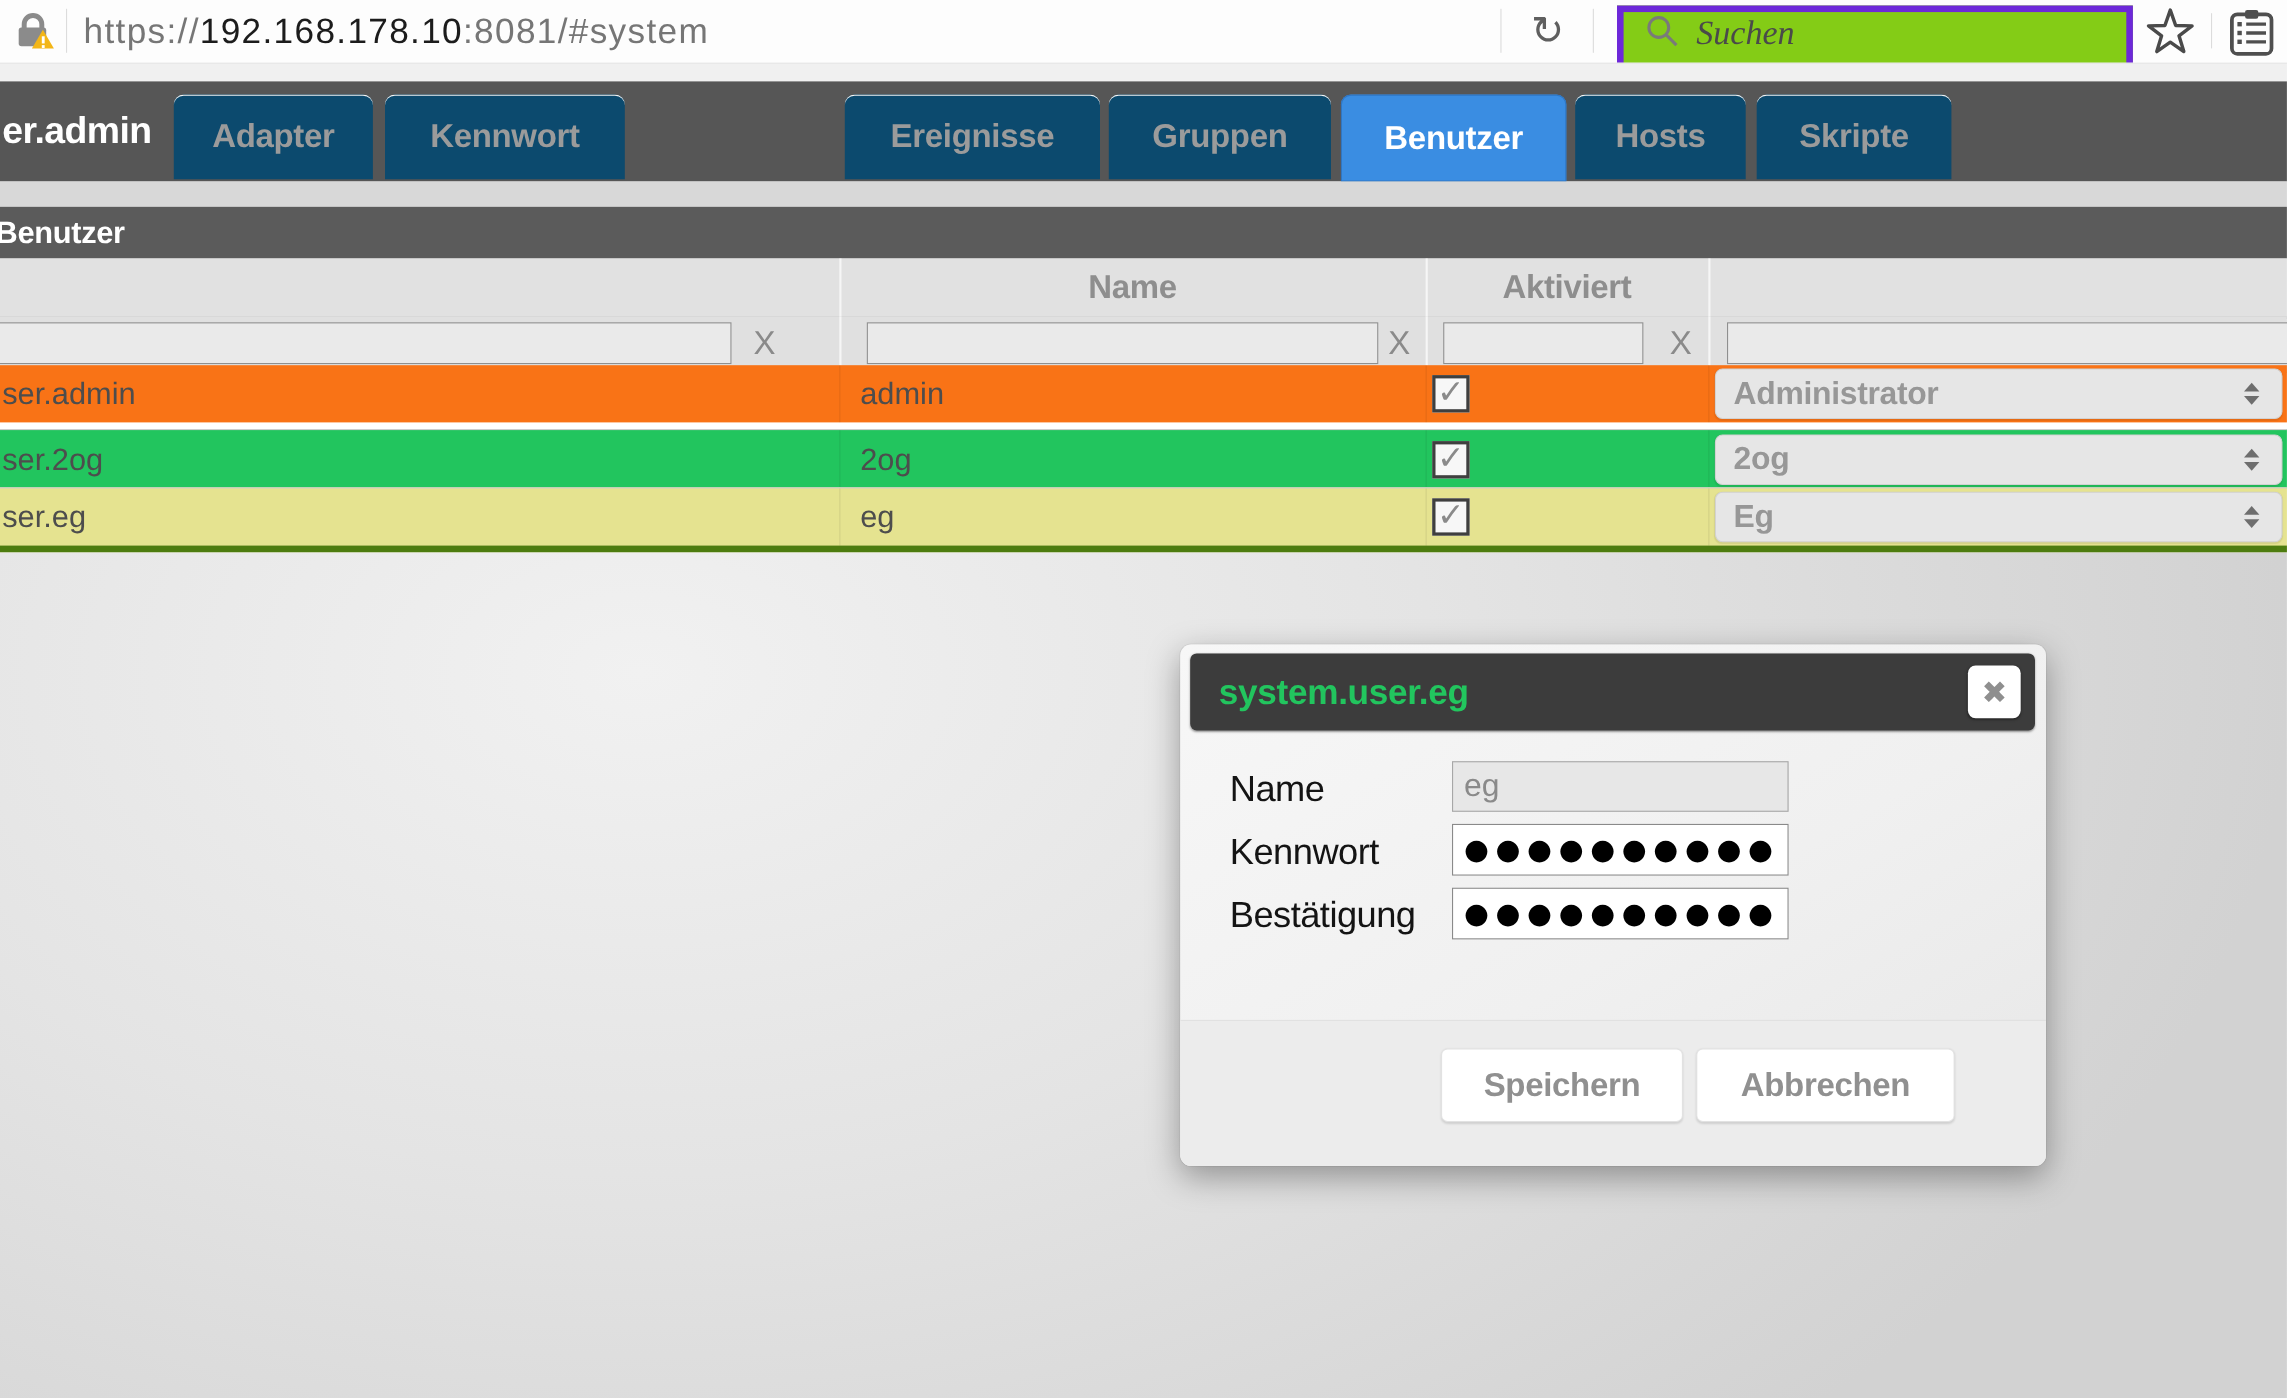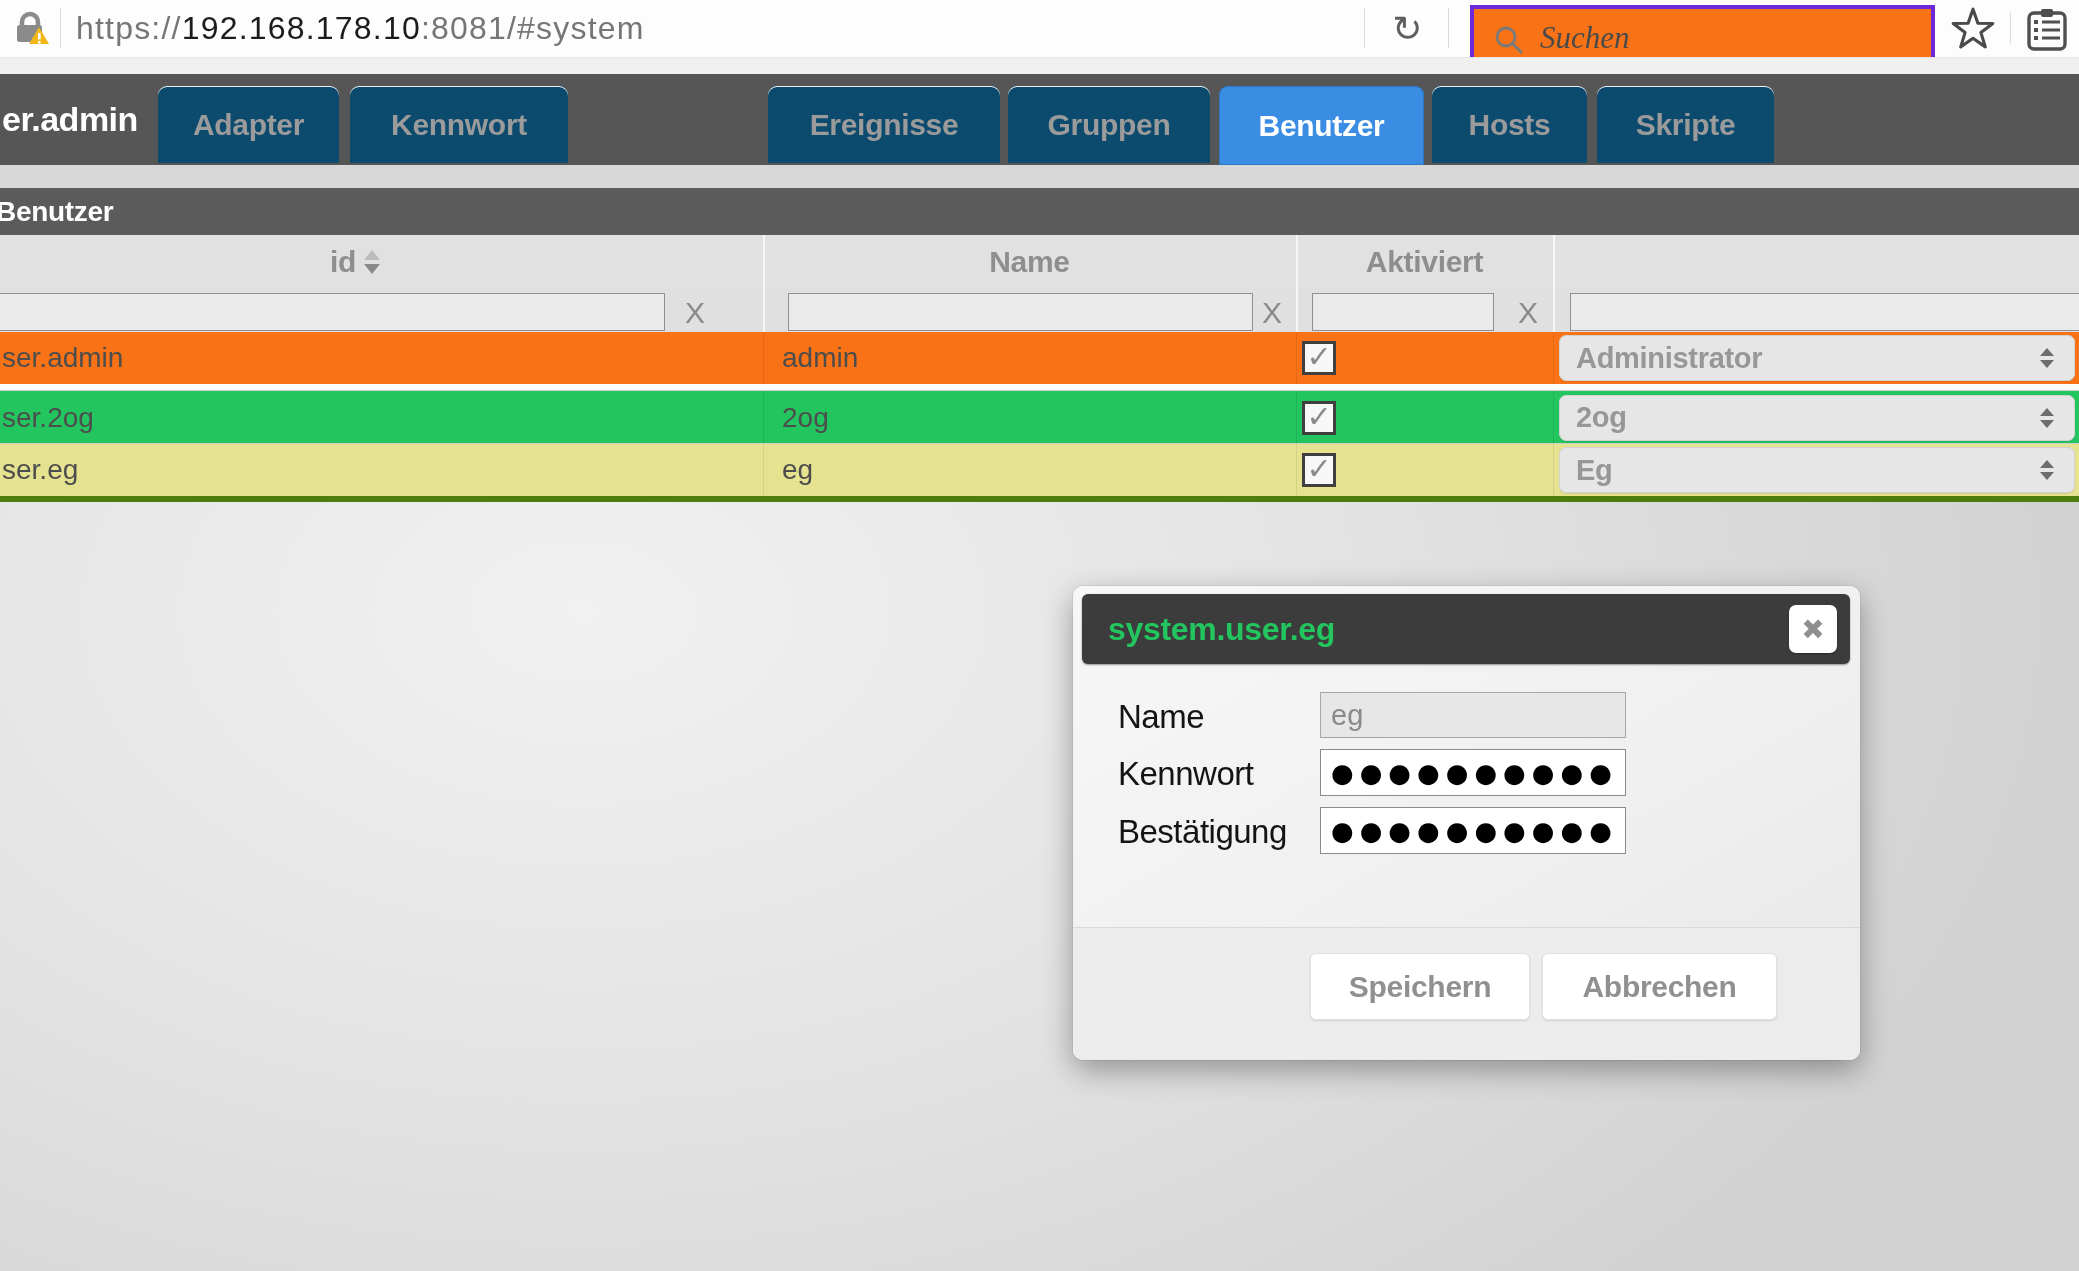--- a/index.html
+++ b/index.html
@@ -11,22 +11,22 @@
   .browser-bar{position:absolute;left:0;top:0;width:2079px;height:57px;background:#fdfdfd;}
   .chrome-strip{position:absolute;left:0;top:57px;width:2079px;height:17px;background:#f0f0f0;border-top:1px solid #e6e6e6;}
   .lockwrap{position:absolute;left:8px;top:8px;width:44px;height:44px;}
   .vdiv{position:absolute;top:8px;width:1px;height:40px;background:#dcdcdc;}
   .url{position:absolute;left:76px;top:0;height:57px;display:flex;align-items:center;
        font-size:32px;letter-spacing:1.2px;white-space:nowrap;}
   .url .dim{color:#767676;}
   .url .host{color:#1c1c1c;}
   .reload{position:absolute;left:1378px;top:0;width:58px;height:57px;display:flex;align-items:center;justify-content:center;
           font-size:36px;color:#5f5f5f;}
-  .searchbox{position:absolute;left:1470px;top:5px;width:457px;height:48px;background:#f97316;border:4px solid #6d28d9;
-             display:flex;align-items:flex-end;}
+  .searchbox{position:absolute;left:1470px;top:5px;width:457px;height:48px;background:#84cc16;border:6px solid #6d28d9;
+             display:flex;align-items:flex-start;}
   .searchbox svg{margin-left:18px;flex:0 0 auto;}
   .searchbox input{border:none;outline:none;background:transparent;flex:1;margin-left:12px;
                    font-family:"Liberation Serif","DejaVu Serif",serif;font-style:italic;font-size:31px;color:#4a4a4a;width:330px;}
   .searchbox input::placeholder{color:#4a4a4a;opacity:1;}
   .star{position:absolute;left:1948px;top:5px;width:50px;height:50px;}
   .hub{position:absolute;left:2022px;top:7px;width:50px;height:46px;}
 
   
   .tabbar{position:absolute;left:0;top:74px;width:2079px;height:91px;background:#565656;}
   .applabel{position:absolute;left:2px;top:0;height:91px;display:flex;align-items:center;
@@ -167,27 +167,20 @@
   </div>
   <div class="strip2"></div>
 
   <div class="sectionbar">
     <span>Benutzer</span>
   </div>
 
   <div class="content-bg"></div>
 
   <div class="thead">
-    <div class="th" style="left:0;width:710px">
-      <span>id</span>
-      <span class="sorticon">
-          <i class="up"></i>
-          <i class="down"></i>
-        </span>
-    </div>
     <div class="colline" style="left:763px"></div>
     <div class="th" style="left:763px;width:533px">
       <span>Name</span>
     </div>
     <div class="colline" style="left:1296px"></div>
     <div class="th" style="left:1296px;width:257px">
       <span>Aktiviert</span>
     </div>
     <div class="colline" style="left:1553px"></div>
   </div>

